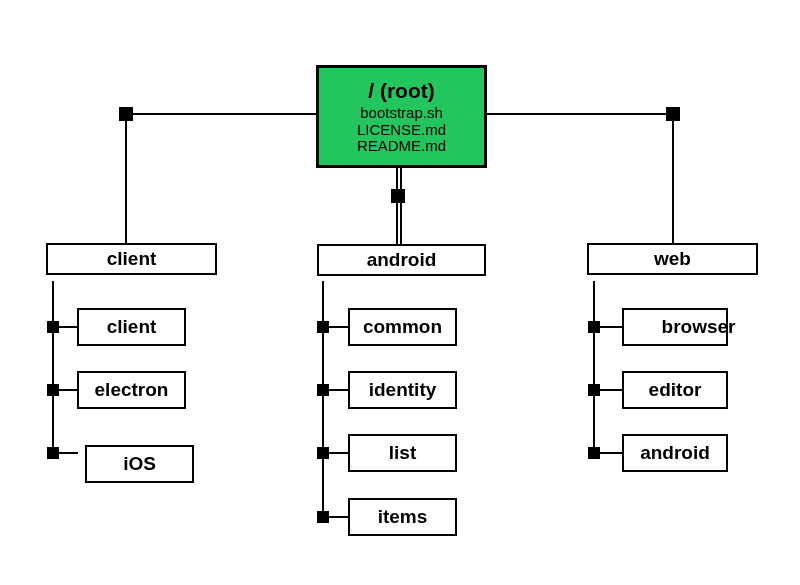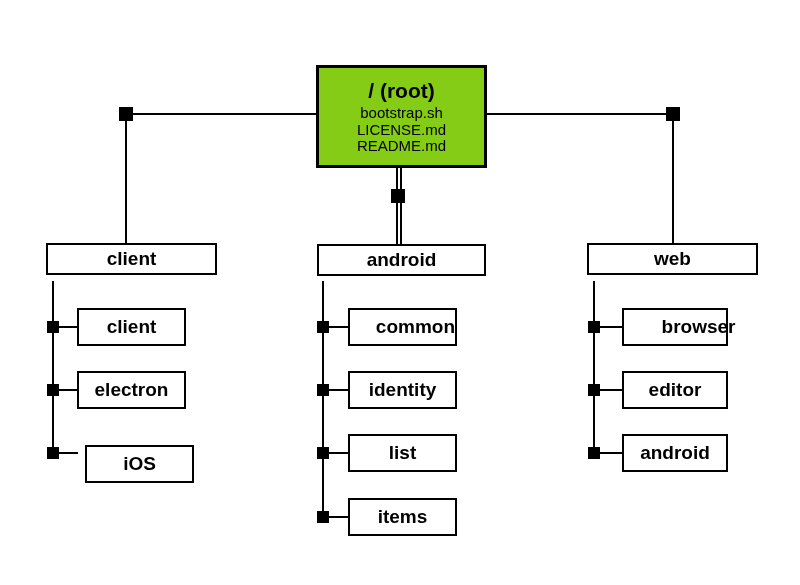--- a/index.html
+++ b/index.html
@@ -52,21 +52,21 @@
     box-sizing: border-box;
     display: flex;
     align-items: center;
     justify-content: center;
     text-align: center;
   }
   .root-box {
     position: absolute;
     left: 316px; top: 65px;
     width: 171px; height: 103px;
-    background: #84cc16;
+    background: #22c55e;
     border: 3px solid #000000;
     box-sizing: border-box;
     text-align: center;
     padding-top: 11px;
   }
   .root-title {
     font-size: 21px;
     font-weight: bold;
     line-height: 24px;
     margin-bottom: 2px;
@@ -151,21 +151,21 @@
   <div class="box child-box" style="left:77px; top:308px;">
     <span>client</span>
   </div>
   <div class="box child-box" style="left:77px; top:371px;">
     <span>electron</span>
   </div>
   <div class="box child-box" style="left:85px; top:434px;margin-top:11px;">
     <span>iOS</span>
   </div>
 
-  <div class="box child-box" style="left:348px; top:308px;justify-content:flex-end;">
+  <div class="box child-box" style="left:348px; top:308px;">
     <span>common</span>
   </div>
   <div class="box child-box" style="left:348px; top:371px;">
     <span>identity</span>
   </div>
   <div class="box child-box" style="left:348px; top:434px;">
     <span>list</span>
   </div>
   <div class="box child-box" style="left:348px; top:498px;">
     <span>items</span>

